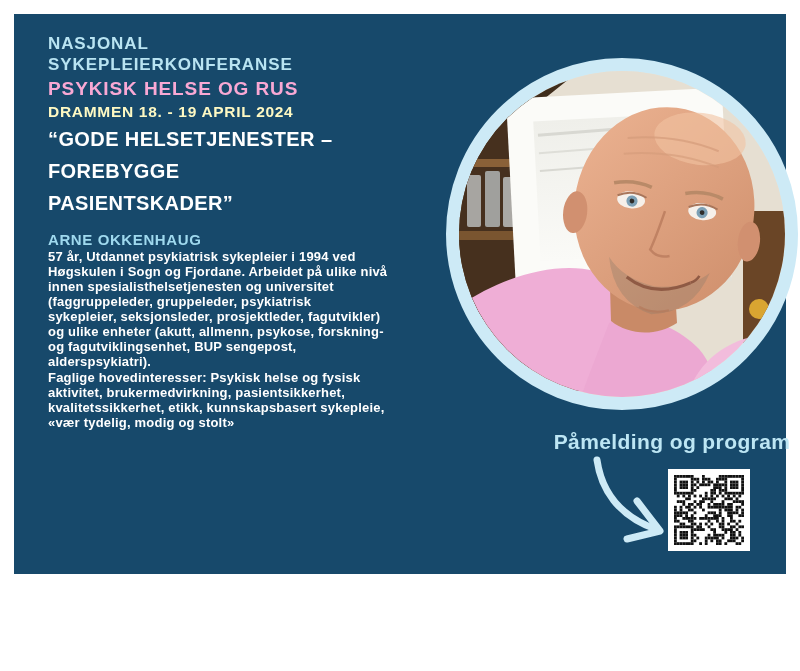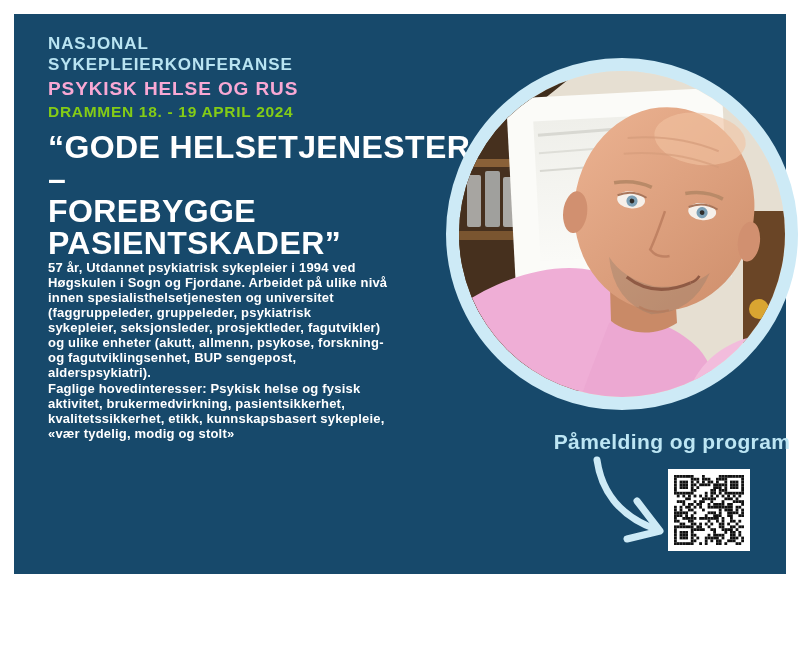--- a/index.html
+++ b/index.html
@@ -11,24 +11,24 @@
   .panel { position:absolute; left:14px; top:14px; width:772px; height:560px;
            background:#17496B;padding-left:47px; }
 
   
   .col { position:absolute; left:34px; top:19px; width:424px; }
   .pre { white-space:pre-line; }
   .kicker   { color:#B9E4F2; font-size:17px; font-weight:800; letter-spacing:.9px;
               line-height:21px; }
   .theme    { color:#f9a8d4; font-size:19px; font-weight:800; letter-spacing:.9px;
               line-height:23px; margin-top:2px; }
-  .dateline { color:#84cc16; font-size:15.5px; font-weight:800; letter-spacing:.7px;
+  .dateline { color:#fef9c3; font-size:15.5px; font-weight:800; letter-spacing:.7px;
               line-height:19px; margin-top:2px; }
-  .title    { color:#FFFFFF; font-size:32px; font-weight:800; letter-spacing:.4px;
-              line-height:32px; margin-top:10px; }
+  .title    { color:#FFFFFF; font-size:20px; font-weight:800; letter-spacing:.4px;
+              line-height:32px; margin-top:2px; }
   .spk-name { color:#9FD9EE; font-size:15px; font-weight:800; letter-spacing:.6px;
               margin-top:12px; line-height:17px; }
   .body-p   { color:#FFFFFF; font-size:13px; font-weight:700; letter-spacing:.2px;
               line-height:15px; margin-top:1px; }
   .body-p:first-of-type { margin-top:6px; }
 
   
   .photo-ring { position:absolute; left:432px; top:44px; width:352px; height:352px;
                 border-radius:50%; border:13px solid #CDEAF6; overflow:hidden;
                 background:#E9E2D6; }
@@ -54,20 +54,21 @@
   <div class="panel">
 
     <div class="col">
       <div class="kicker pre">NASJONAL
 SYKEPLEIERKONFERANSE</div>
       <div class="theme">PSYKISK HELSE OG RUS</div>
       <div class="dateline">DRAMMEN 18. - 19 APRIL 2024</div>
       <div class="title pre">“GODE HELSETJENESTER –
 FOREBYGGE
 PASIENTSKADER”</div>
+      <div class="spk-name">ARNE OKKENHAUG</div>
       <div class="body-p pre">57 år, Utdannet psykiatrisk sykepleier i 1994 ved
 Høgskulen i Sogn og Fjordane. Arbeidet på ulike nivå
 innen spesialisthelsetjenesten og universitet
 (faggruppeleder, gruppeleder, psykiatrisk
 sykepleier, seksjonsleder, prosjektleder, fagutvikler)
 og ulike enheter (akutt, allmenn, psykose, forskning-
 og fagutviklingsenhet, BUP sengepost,
 alderspsykiatri).</div>
       <div class="body-p pre">Faglige hovedinteresser: Psykisk helse og fysisk
 aktivitet, brukermedvirkning, pasientsikkerhet,

